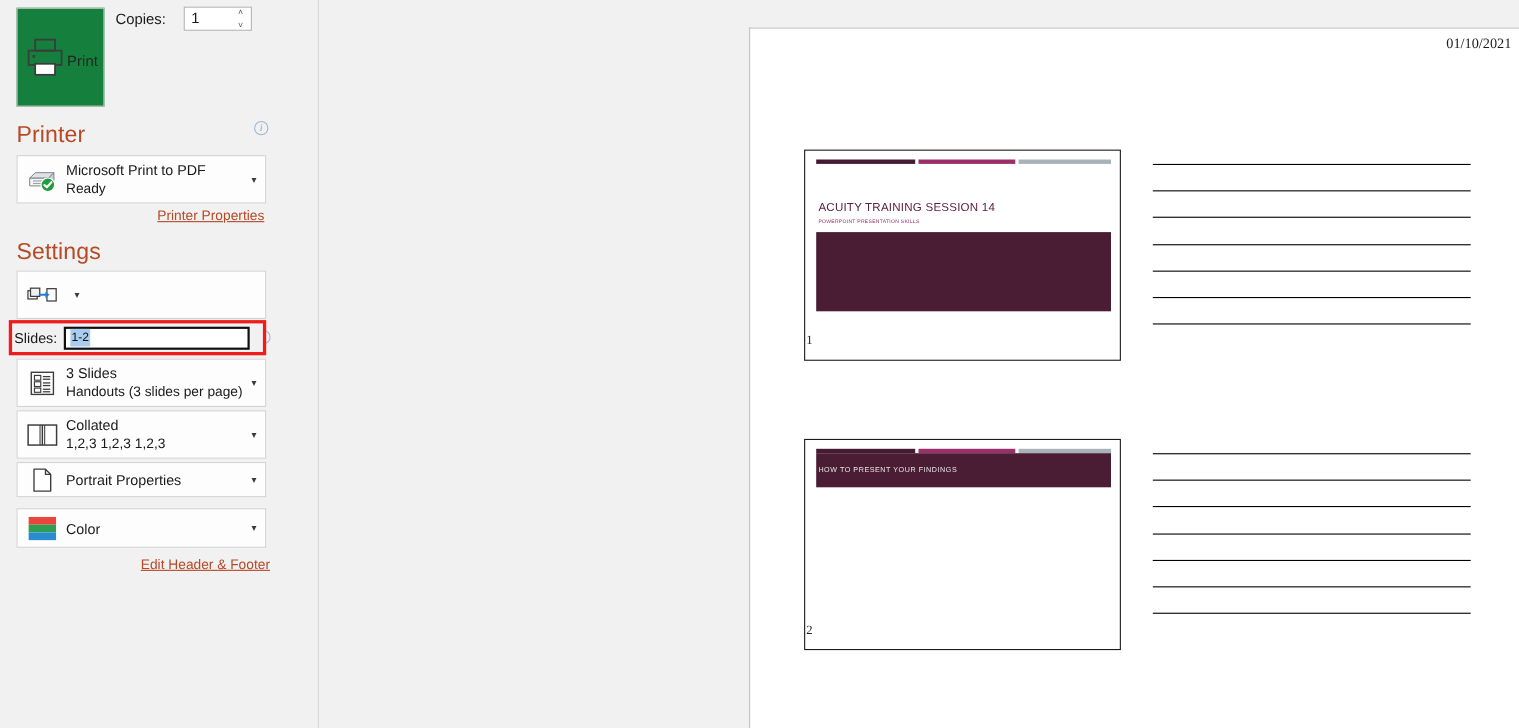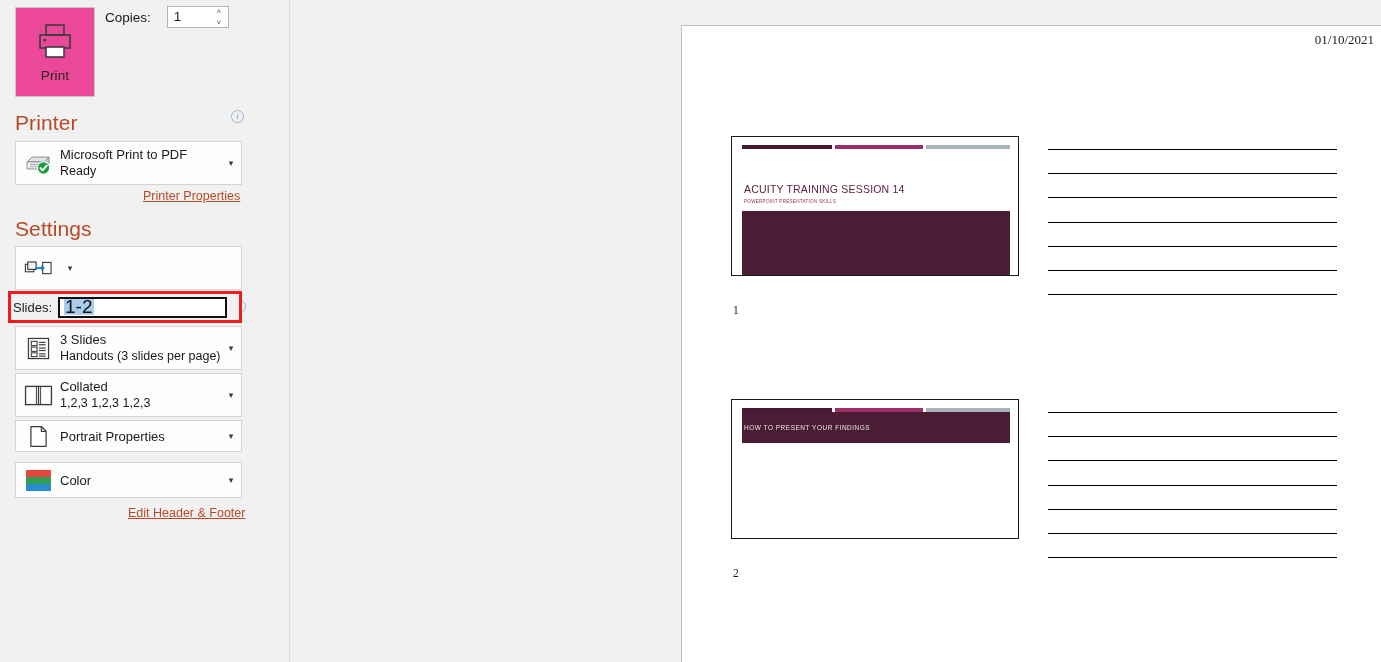--- a/index.html
+++ b/index.html
@@ -19,23 +19,23 @@
     position: absolute; left: 0; top: 0;
     width: 290px; height: 662px;
     background: #f1f1f1;
     border-right: 1px solid #d9d9d9;
   }
 
   
   .print-btn {
     position: absolute; left: 15px; top: 7px;
     width: 80px; height: 90px;
-    background: #ec4899;
+    background: #15803d;
     border: 1px solid #c8c8c8;
-    display: flex; flex-direction: column;
+    display: flex; flex-direction: row;
     align-items: center; justify-content: center;
     cursor: pointer;
   }
   .print-btn .printer-glyph { width: 40px; height: 40px; }
   .print-btn .label {
     font-size: 13.5px; color: #262626; margin-top: 7px; letter-spacing: .1px;
   }
 
   .copies-row {
     position: absolute; left: 105px; top: 6px;
@@ -123,21 +123,21 @@
     display: flex; align-items: center; gap: 6px; z-index: 7;
   }
   .slides-label { font-size: 13px; color: #1a1a1a; }
   .slides-input {
     width: 169px; height: 21px;
     background: #fff; border: 2px solid #0f0f0f;
     display: flex; align-items: center; cursor: text;
   }
   .slides-input .sel {
     background: #a8cdee; color: #0f0f0f;
-    font-size: 19px; margin-left: 4px; padding: 0 1px; line-height: 16px;
+    font-size: 11px; margin-left: 4px; padding: 0 1px; line-height: 16px;
   }
   #slides-info { left: 233px; top: 300px; z-index: 5; }
 
   
   .preview-pane {
     position: absolute; left: 291px; top: 0;
     width: 1090px; height: 662px;
     background: #f1f1f1;
   }
   .paper {
@@ -152,21 +152,21 @@
     font-size: 13px; color: #1a1a1a;
     font-family: "Liberation Serif", serif;
   }
 
   .handout-slot { position: absolute; left: 0; width: 701px; }
   #slot-1 { top: 110px; }
   #slot-2 { top: 373px; }
 
   .thumb {
     position: absolute; left: 49px; top: 0;
-    width: 288px; height: 140px;
+    width: 288px; height: 192px;
     background: #ffffff; border: 1px solid #1a1a1a;
     overflow: hidden;
     padding-left: 43px;
   }
   .thumb-num {
     position: absolute; left: 51px; top: 168px;
     font-size: 11.5px; color: #1a1a1a;
     font-family: "Liberation Serif", serif;
   }
 

